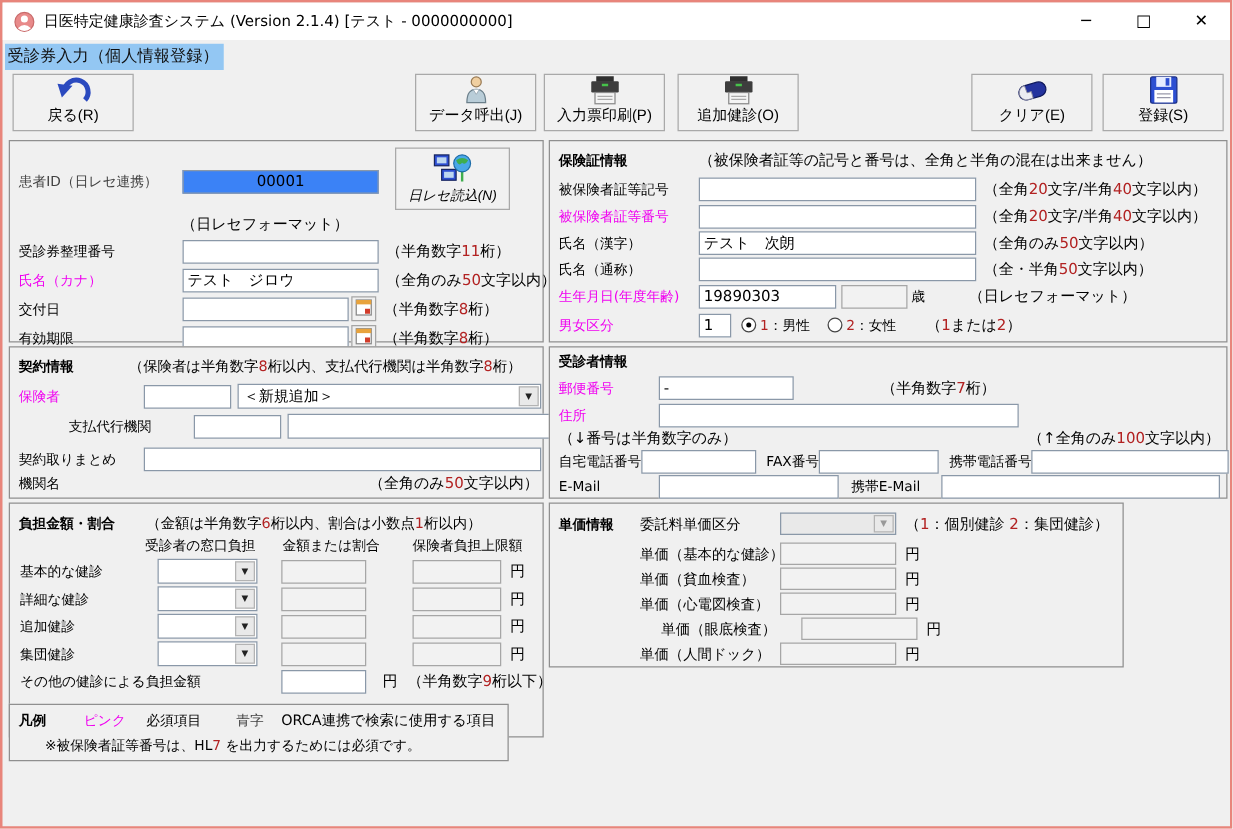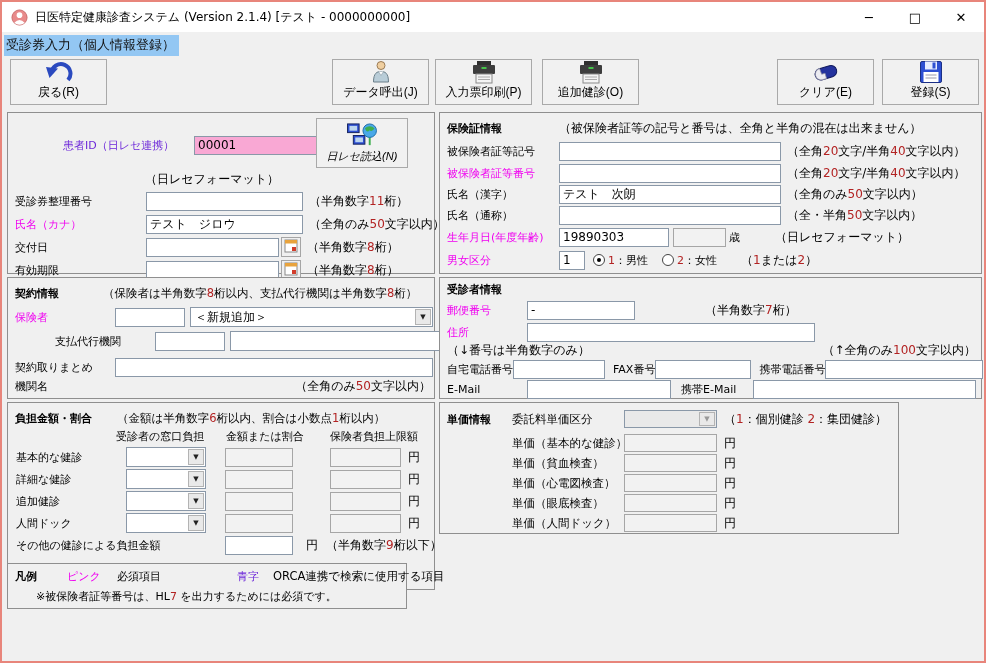--- a/index.html
+++ b/index.html
@@ -9,27 +9,27 @@
   .title { font-size:12px; color:#000; margin-left:7px; white-space:nowrap; }
   .winctrl { margin-left:auto; display:flex; height:100%; }
   .wbtn { width:46px; height:100%; display:flex; align-items:center; justify-content:center; font-size:13px; color:#000; cursor:pointer; }
   .subtitle { position:absolute; top:33px; left:2px; background:#93c7f3; color:#111; font-size:13px; padding:1px 4px 2px 2px; white-space:nowrap; }
   .toolbtn { position:absolute; top:57px; width:97px; height:46px; background:#f1f1f1; border:1px solid #a9a9a9; display:flex; flex-direction:column; align-items:center; justify-content:flex-end; padding:2px 0 3px; font-size:12px; color:#000; cursor:pointer; }
   .toolbtn .ic { flex:1; display:flex; align-items:center; justify-content:center; }
   .gb { position:absolute; border:1px solid #8f8f8f; background:#f0f0f0; }
   .ar { position:absolute; display:flex; align-items:center; height:20px; font-size:12px; white-space:nowrap; }
   .lbl { font-size:11px; white-space:nowrap; color:#000; }
   .pink { color:#f000f0; }
-  .blue { color:#6d28d9;margin-left:48px; }
+  .blue { color:#404040; }
   .bold { font-weight:bold; }
   .small { font-size:11px; }
   .hint { font-size:12px; white-space:nowrap; color:#000; }
   .num { color:#b22222; }
   input.txt { height:19px; border:1px solid #8a98a8; background:#fff; font-size:12px; padding:0 3px; font-family:inherit; color:#000; }
-  input.txt.litblue { background:#f9a8d4; }
+  input.txt.litblue { background:#3b82f6;text-align:center; }
   .dis { height:19px; border:1px solid #a6a6a6; background:#f2f2f2; }
   .sel { position:relative; height:20px; background:#fff; border:1px solid #8a98a8; font-size:12px; display:flex; align-items:center; padding-left:4px; cursor:pointer; }
   .sel .arrow { position:absolute; right:1px; top:1px; bottom:1px; width:16px; background:#e9e9e9; border:1px solid #b3b3b3; display:flex; align-items:center; justify-content:center; font-size:7px; color:#222; }
   .sel.gray { background:#e9e9e9; }
   .sel.gray .arrow { color:#999; }
   .calbtn { width:20px; height:20px; border:1px solid #a5a5a5; background:#f0f0f0; display:flex; align-items:center; justify-content:center; margin-left:2px; cursor:pointer; padding:0; }
   .radio { width:12px; height:12px; border-radius:50%; border:1px solid #444; background:#fff; display:inline-block; position:relative; margin-right:3px; cursor:pointer; }
   .radio.checked::after { content:''; position:absolute; left:3px; top:3px; width:4px; height:4px; border-radius:50%; background:#000; }
   .yen { font-size:12px; margin-left:3px; }
 </style>
@@ -322,21 +322,21 @@
     <div class="ar" style="left:0; top:88px; width:428px;">
       <span class="lbl" style="position:absolute; left:8px;">追加健診</span>
       <div class="sel" style="position:absolute; left:118px; width:80px;">
           <span class="arrow">▼</span>
         </div>
       <span class="dis" style="position:absolute; left:217px; width:68px;"></span>
       <span class="dis" style="position:absolute; left:322px; width:71px;"></span>
       <span class="yen" style="position:absolute; left:397px;">円</span>
     </div>
     <div class="ar" style="left:0; top:110px; width:428px;">
-      <span class="lbl" style="position:absolute; left:8px;">人間ドック</span>
+      <span class="lbl" style="position:absolute; left:8px;">集団健診</span>
       <div class="sel" style="position:absolute; left:118px; width:80px;">
           <span class="arrow">▼</span>
         </div>
       <span class="dis" style="position:absolute; left:217px; width:68px;"></span>
       <span class="dis" style="position:absolute; left:322px; width:71px;"></span>
       <span class="yen" style="position:absolute; left:397px;">円</span>
     </div>
     <div class="ar" style="left:0; top:132px; width:428px;">
       <span class="lbl" style="position:absolute; left:8px;">その他の健診による負担金額</span>
       <input class="txt" style="position: absolute; left: 217px; width: 68px;">
@@ -362,21 +362,21 @@
     <div class="ar" style="left:0; top:51px; width:460px; height:18px;">
       <span class="lbl" style="position:absolute; left:72px; font-size:11.5px;">単価（貧血検査）</span>
       <span class="dis" style="position:absolute; left:184px; width:93px; height:18px;"></span>
       <span class="yen" style="position:absolute; left:281px;">円</span>
     </div>
     <div class="ar" style="left:0; top:71px; width:460px; height:18px;">
       <span class="lbl" style="position:absolute; left:72px; font-size:11.5px;">単価（心電図検査）</span>
       <span class="dis" style="position:absolute; left:184px; width:93px; height:18px;"></span>
       <span class="yen" style="position:absolute; left:281px;">円</span>
     </div>
-    <div class="ar" style="left:0; top:91px; width:460px; height:18px;">
+    <div class="ar" style="left:17px; top:91px; width:460px; height:18px;">
       <span class="lbl" style="position:absolute; left:72px; font-size:11.5px;">単価（眼底検査）</span>
       <span class="dis" style="position:absolute; left:184px; width:93px; height:18px;"></span>
       <span class="yen" style="position:absolute; left:281px;">円</span>
     </div>
     <div class="ar" style="left:0; top:111px; width:460px; height:18px;">
       <span class="lbl" style="position:absolute; left:72px; font-size:11.5px;">単価（人間ドック）</span>
       <span class="dis" style="position:absolute; left:184px; width:93px; height:18px;"></span>
       <span class="yen" style="position:absolute; left:281px;">円</span>
     </div>
   </div>

